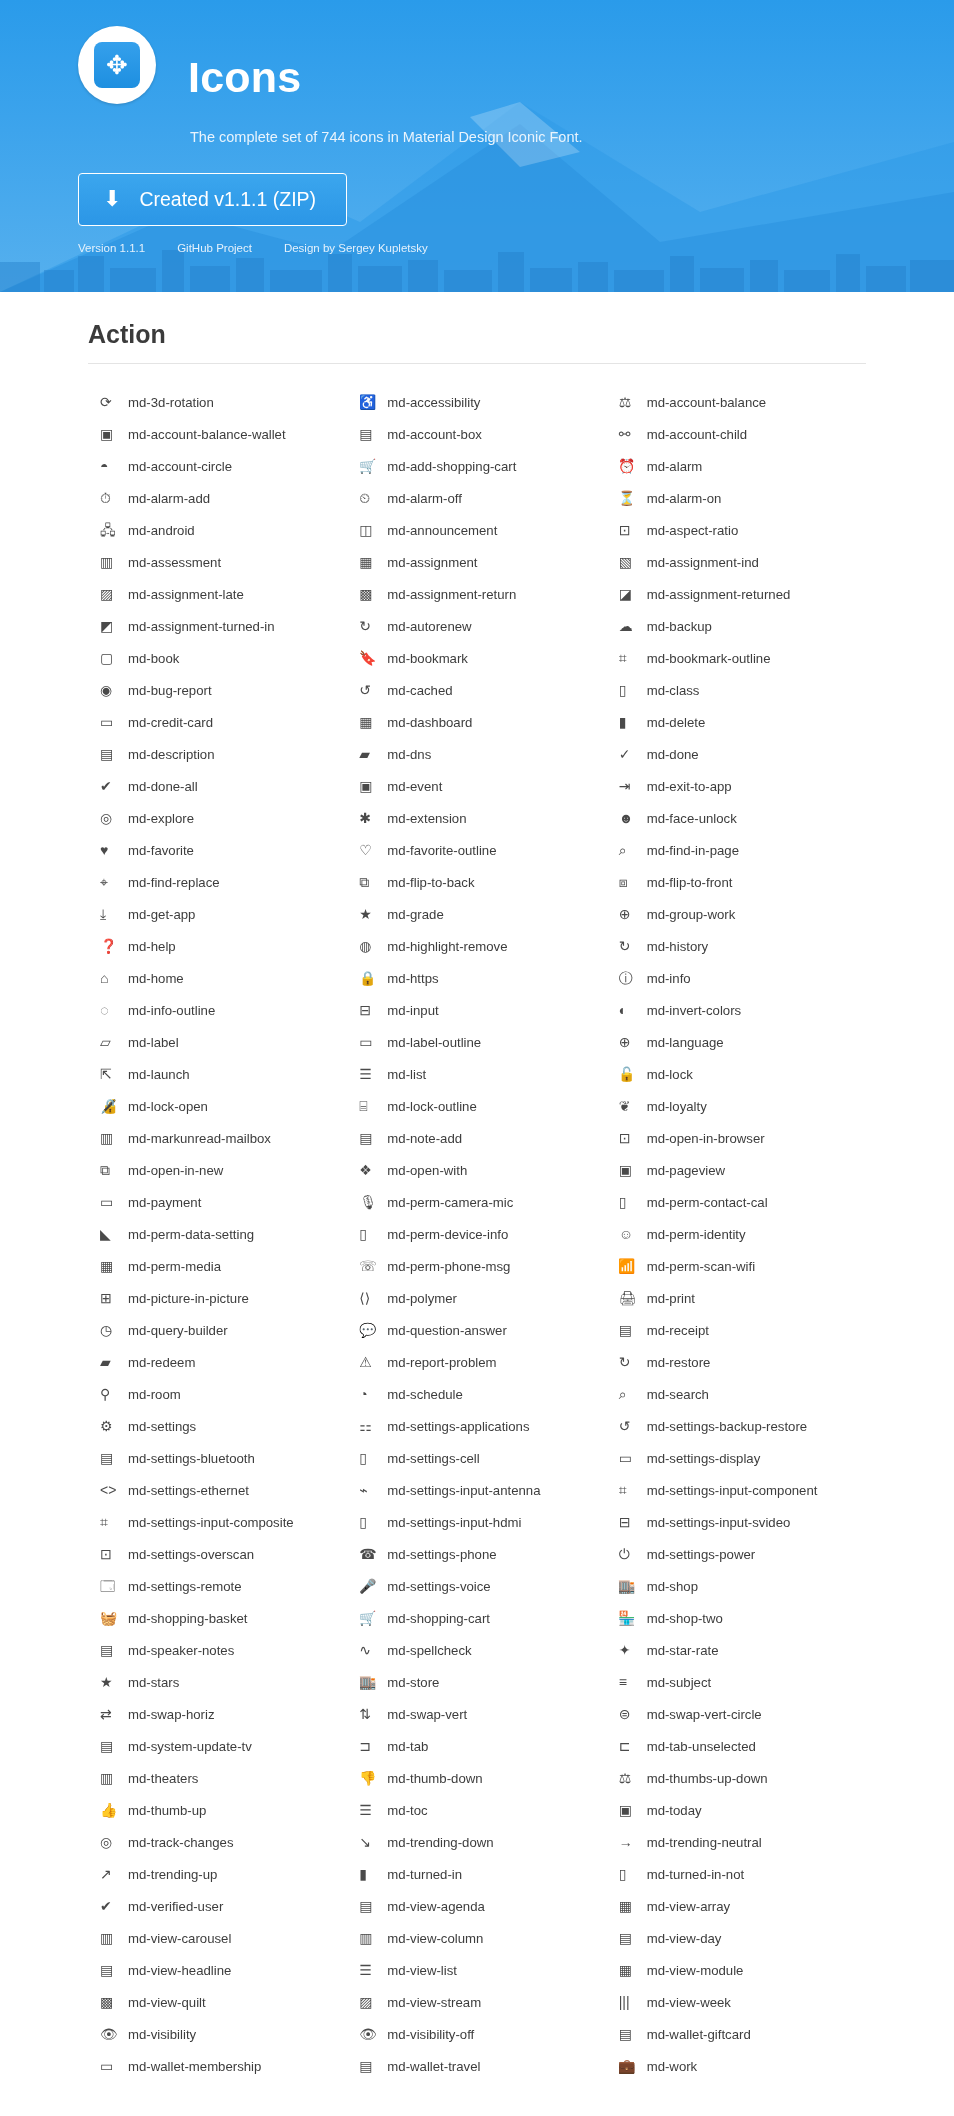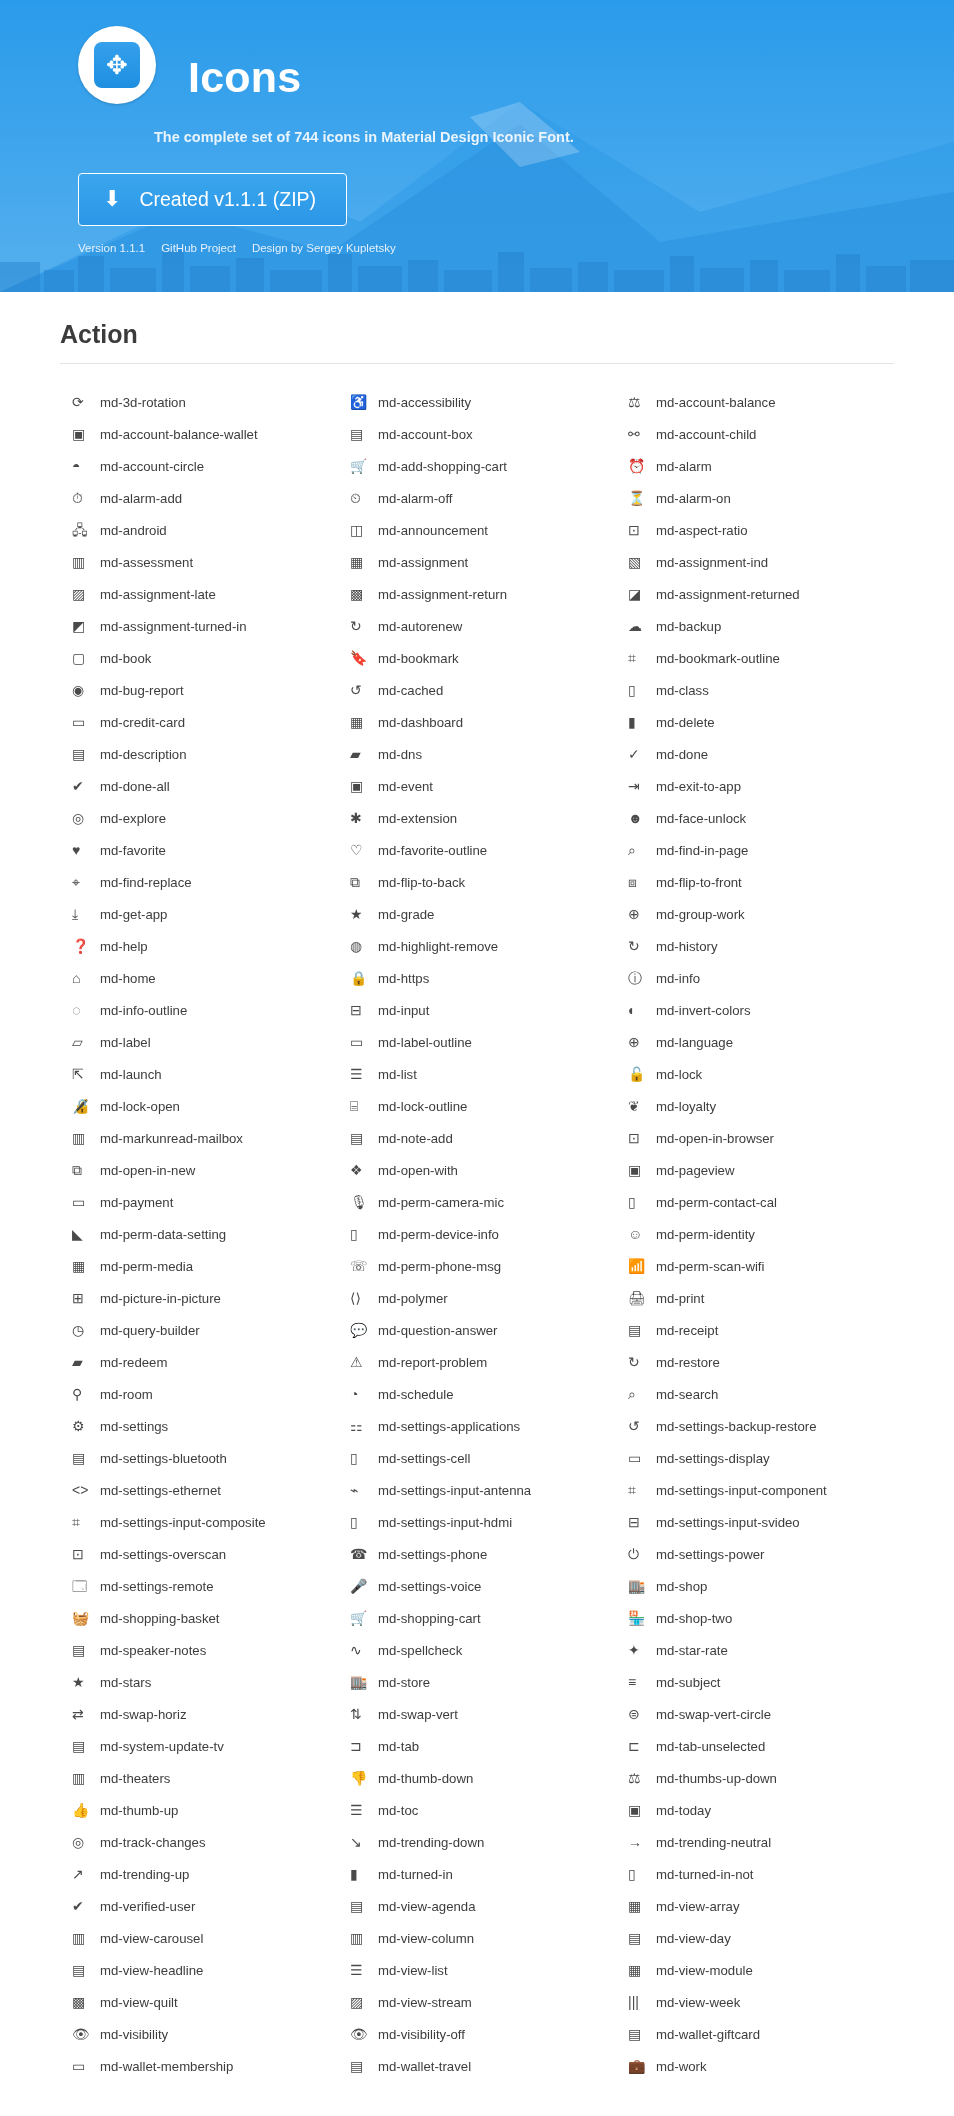--- a/index.html
+++ b/index.html
@@ -61,25 +61,25 @@
   }
   .hero-title {
     margin-left: 110px;
     font-size: 43px;
     font-weight: bold;
     color: #ffffff;
     line-height: 1.05;
     letter-spacing: 0.2px;
   }
   .hero-sub {
-    margin-left: 76px;
+    margin-left: 112px;
     margin-top: 10px;
     font-size: 14.5px;
     color: #e9f4fd;
-    font-weight: bold;
+    font-weight: normal;
   }
   .dl-btn {
     margin-top: 28px;
     margin-left: 0;
     display: inline-flex;
     align-items: center;
     gap: 18px;
     height: 53px;
     padding: 0 30px 0 24px;
     background: linear-gradient(180deg, #3ba6ee 0%, #2b96e6 100%);
@@ -90,29 +90,29 @@
     text-decoration: none;
     cursor: pointer;
   }
   .dl-btn .dl-ico {
     font-size: 22px;
     line-height: 1;
   }
   .hero-meta {
     margin-top: 16px;
     display: flex;
-    gap: 16px;
+    gap: 32px;
     font-size: 11.5px;
     color: #e4f1fc;
   }
   .hero-meta a { color: #e4f1fc; text-decoration: none; }
 
   
   .content {
-    padding: 0 60px;
+    padding: 0 88px;
   }
   .section-title {
     margin: 28px 0 0 0;
     padding: 0 0 14px 0;
     font-size: 25px;
     font-weight: bold;
     color: #3b3b3b;
     border-bottom: 1px solid #e4e4e4;
   }
 

